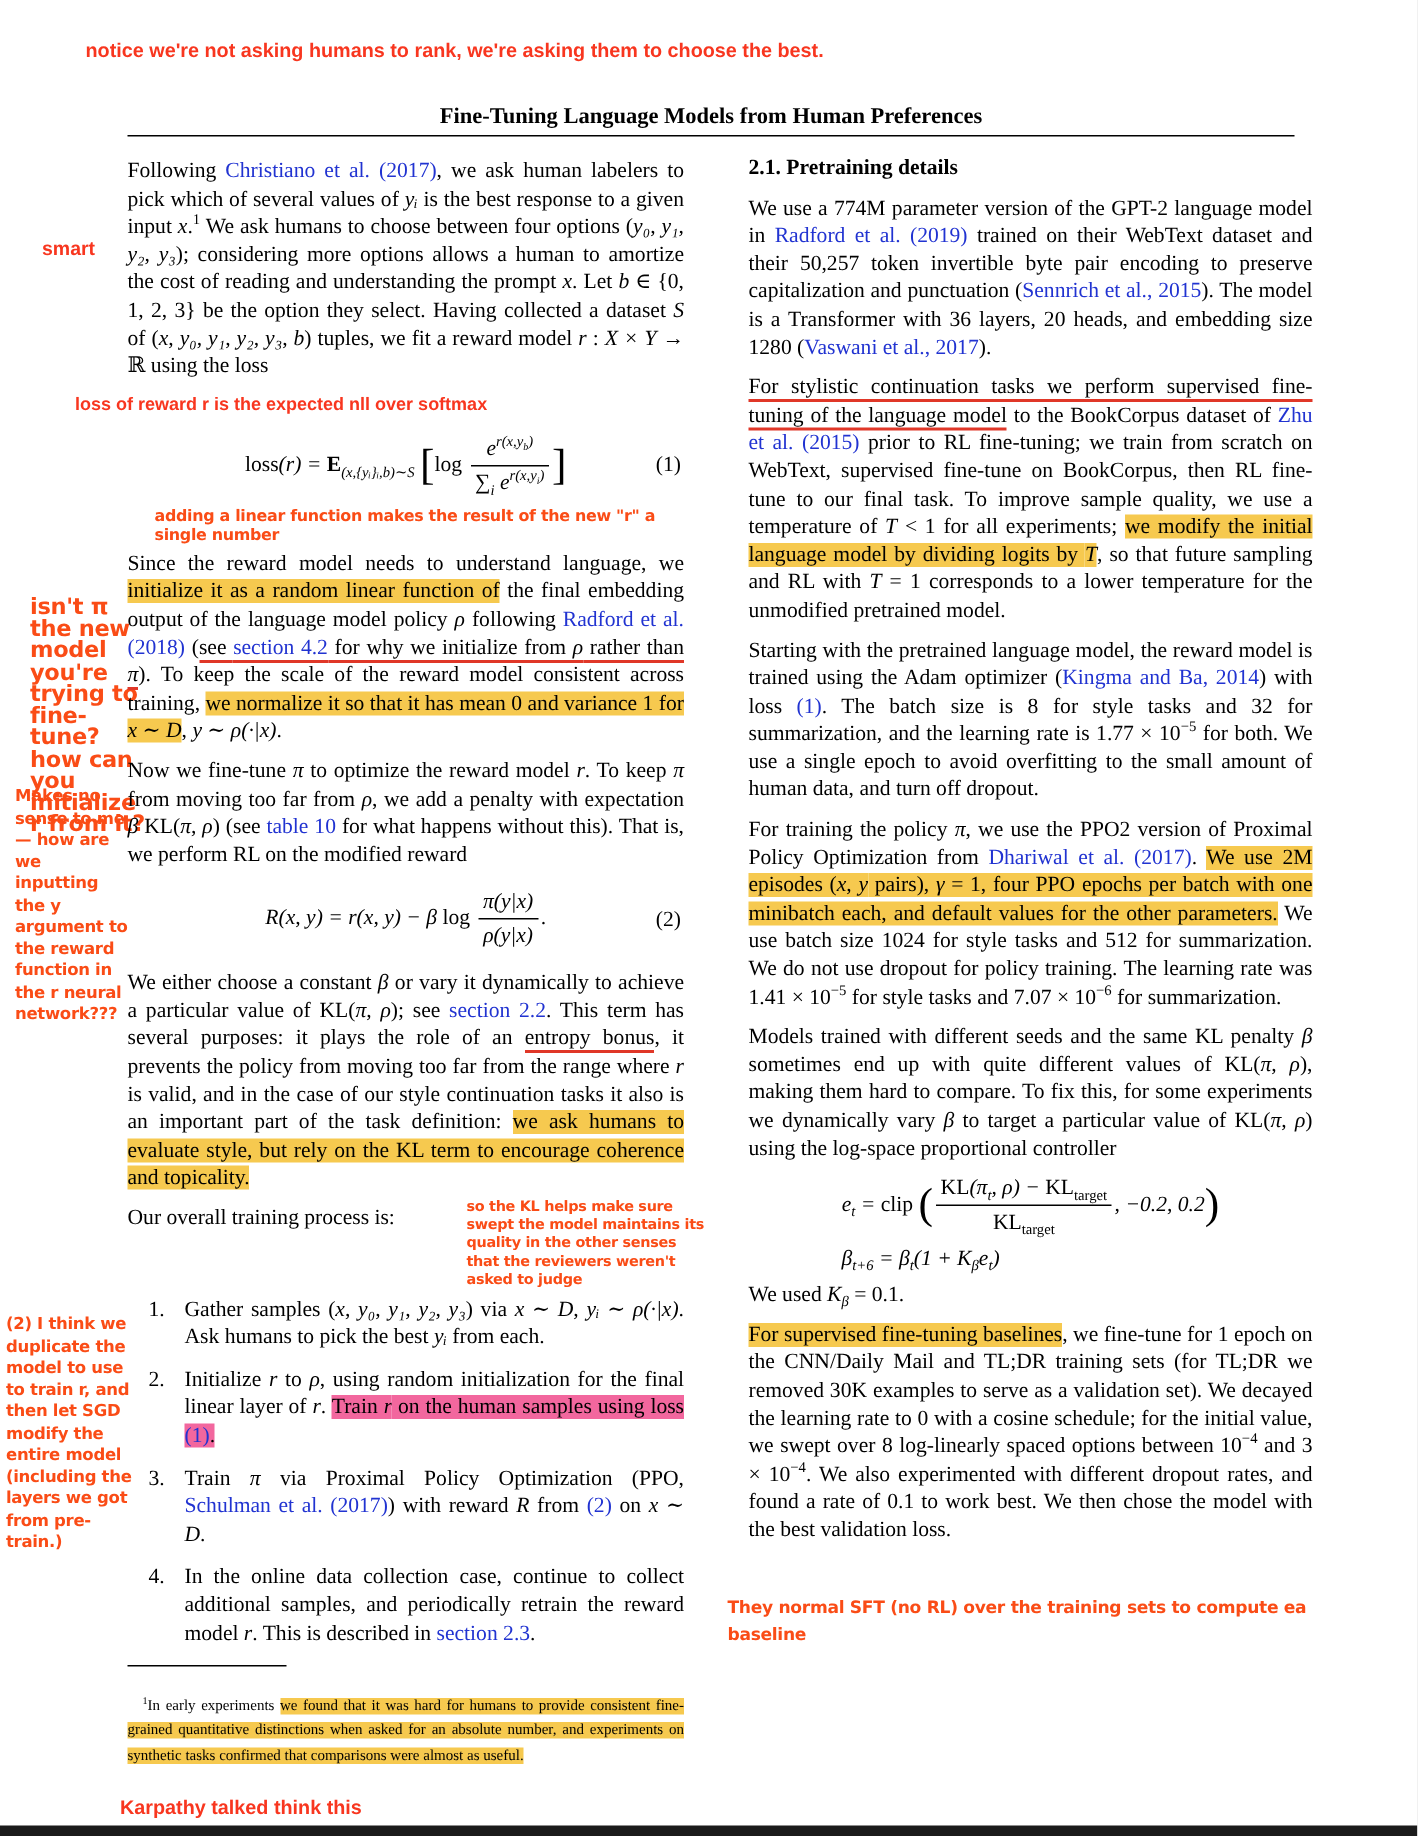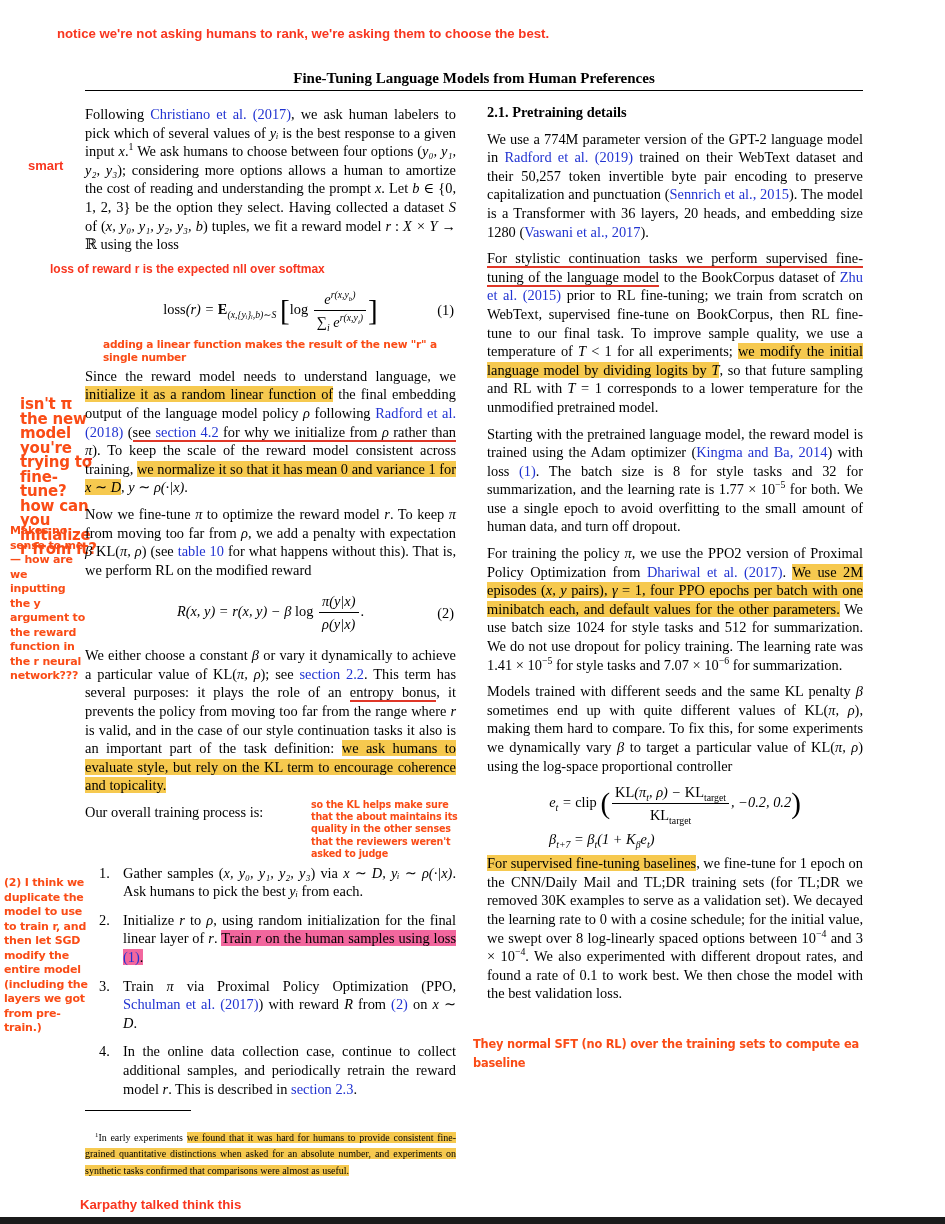--- a/index.html
+++ b/index.html
@@ -3,21 +3,21 @@
 <meta charset="utf-8">
 <style>
   html,body{margin:0;padding:0;background:#e8e8e8;}
   .page{position:relative;width:945px;height:1224px;background:#ffffff;overflow:hidden;
         font-family:"Liberation Serif","DejaVu Serif",serif;font-size:14.4px;color:#000;}
   .paper-title{position:absolute;top:70px;left:85px;width:778px;text-align:center;
         font-weight:bold;font-size:15px;}
   .title-rule{position:absolute;top:90px;left:85px;width:778px;border-top:1.6px solid #000;}
   .col{position:absolute;text-align:justify;line-height:18.6px;}
   .col-left{left:85px;top:105px;width:371px;}
-  .col-right{left:487px;top:103px;width:376px;}
+  .col-right{left:499px;top:103px;width:376px;}
   .para{margin:0 0 8px;}
   .section-heading{font-weight:bold;text-align:left;margin:12px 0 8px;}
   .section-heading.first{margin-top:0;}
   
   .equation{position:relative;text-align:center;margin:13px 0;font-style:italic;line-height:1.25;}
   .equation.tight{margin:6px 0;}
   .equation.lefty{text-align:left;padding-left:62px;}
   .eq-no{position:absolute;right:2px;top:50%;transform:translateY(-50%);font-style:normal;}
   sub,sup{font-size:68%;line-height:0;}
   
@@ -89,21 +89,21 @@
 
     <div class="equation">
       <span><span>R(x, y) = r(x, y) − β </span><span class="sg-rm">log </span><span class="sg-frac"><span class="sg-num"><span>π(y|x)</span></span><span class="sg-den"><span>ρ(y|x)</span></span></span><span class="sg-rm">.</span></span>
       <span class="eq-no">(2)</span>
     </div>
 
     <div class="para"><span>We either choose a constant </span><span class="sg-it">β</span><span> or vary it dynamically to achieve a particular value of KL(</span><span class="sg-it">π, ρ</span><span>); see </span><span class="sg-link">section 2.2</span><span>. This term has several purposes: it plays the role of an </span><span class="sg-redline">entropy bonus</span><span>, it prevents the policy from moving too far from the range where </span><span class="sg-it">r</span><span> is valid, and in the case of our style continuation tasks it also is an important part of the task definition: </span><span class="sg-hl">we ask humans to evaluate style, but rely on the KL term to encourage coherence and topicality.</span></div>
 
     <div class="p5wrap">
       <div><span>Our overall training process is:</span></div>
-      <div class="note-hand note-kl">so the KL helps make sure that the about maintains its quality in the other senses that the reviewers weren't asked to judge</div>
+      <div class="note-hand note-kl">so the KL helps make sure swept the model maintains its quality in the other senses that the reviewers weren't asked to judge</div>
     </div>
 
     <div class="list-item">
       <span class="list-no">1.</span>
       <span class="list-body"><span>Gather samples (</span><span class="sg-it">x, y₀, y₁, y₂, y₃</span><span>) via </span><span class="sg-it">x ∼ D, yᵢ ∼ ρ(·|x)</span><span>. Ask humans to pick the best </span><span class="sg-it">yᵢ</span><span> from each.</span></span>
     </div>
     <div class="list-item">
       <span class="list-no">2.</span>
       <span class="list-body"><span>Initialize </span><span class="sg-it">r</span><span> to </span><span class="sg-it">ρ</span><span>, using random initialization for the final linear layer of </span><span class="sg-it">r</span><span>. </span><span class="sg-hlpink">Train </span><span class="sg-it sg-hlpink">r</span><span class="sg-hlpink"> on the human samples using loss </span><span class="sg-link sg-hlpink">(1)</span><span class="sg-hlpink">.</span></span>
     </div>
@@ -128,22 +128,23 @@
     <div class="para"><span class="sg-redline">For stylistic continuation tasks we perform supervised fine-tuning of the language model</span><span> to the BookCorpus dataset of </span><span class="sg-link">Zhu et al. (2015)</span><span> prior to RL fine-tuning; we train from scratch on WebText, supervised fine-tune on BookCorpus, then RL fine-tune to our final task. To improve sample quality, we use a temperature of </span><span class="sg-it">T</span><span> &lt; 1 for all experiments; </span><span class="sg-hl">we modify the initial language model by dividing logits by </span><span class="sg-it sg-hl">T</span><span>, so that future sampling and RL with </span><span class="sg-it">T</span><span> = 1 corresponds to a lower temperature for the unmodified pretrained model.</span></div>
 
     <div class="para"><span>Starting with the pretrained language model, the reward model is trained using the Adam optimizer (</span><span class="sg-link">Kingma and Ba, 2014</span><span>) with loss </span><span class="sg-link">(1)</span><span>. The batch size is 8 for style tasks and 32 for summarization, and the learning rate is 1.77 × 10</span><sup>−5</sup><span> for both. We use a single epoch to avoid overfitting to the small amount of human data, and turn off dropout.</span></div>
     <div class="para"><span>For training the policy </span><span class="sg-it">π</span><span>, we use the PPO2 version of Proximal Policy Optimization from </span><span class="sg-link">Dhariwal et al. (2017)</span><span>. </span><span class="sg-hl">We use 2M episodes (</span><span class="sg-it sg-hl">x, y</span><span class="sg-hl"> pairs), </span><span class="sg-it sg-hl">γ</span><span class="sg-hl"> = 1, four PPO epochs per batch with one minibatch each, and default values for the other parameters.</span><span> We use batch size 1024 for style tasks and 512 for summarization. We do not use dropout for policy training. The learning rate was 1.41 × 10</span><sup>−5</sup><span> for style tasks and 7.07 × 10</span><sup>−6</sup><span> for summarization.</span></div>
     <div class="para"><span>Models trained with different seeds and the same KL penalty </span><span class="sg-it">β</span><span> sometimes end up with quite different values of KL(</span><span class="sg-it">π, ρ</span><span>), making them hard to compare. To fix this, for some experiments we dynamically vary </span><span class="sg-it">β</span><span> to target a particular value of KL(</span><span class="sg-it">π, ρ</span><span>) using the log-space proportional controller</span></div>
 
     <div class="equation tight">
       <span><span>e</span><sub>t</sub><span> = </span><span class="sg-rm">clip</span><span> </span><span class="sg-big">(</span><span class="sg-frac"><span class="sg-num"><span class="sg-rm">KL</span><span>(π</span><sub>t</sub><span>, ρ) − </span><span class="sg-rm">KL</span><sub class="sg-rm">target</sub></span><span class="sg-den"><span class="sg-rm">KL</span><sub class="sg-rm">target</sub></span></span><span>, −0.2, 0.2</span><span class="sg-big">)</span></span>
     </div>
     <div class="equation tight lefty">
-      <span><span>β</span><sub>t+7</sub><span> = β</span><sub>t</sub><span>(1 + K</span><sub>β</sub><span>e</span><sub>t</sub><span>)</span></span>
+      <span><span>β</span><sub>t+6</sub><span> = β</span><sub>t</sub><span>(1 + K</span><sub>β</sub><span>e</span><sub>t</sub><span>)</span></span>
     </div>
 
+    <div class="para"><span>We used </span><span class="sg-it">K</span><sub class="sg-it">β</sub><span> = 0.1.</span></div>
     <div class="para"><span class="sg-hl">For supervised fine-tuning baselines</span><span>, we fine-tune for 1 epoch on the CNN/Daily Mail and TL;DR training sets (for TL;DR we removed 30K examples to serve as a validation set). We decayed the learning rate to 0 with a cosine schedule; for the initial value, we swept over 8 log-linearly spaced options between 10</span><sup>−4</sup><span> and 3 × 10</span><sup>−4</sup><span>. We also experimented with different dropout rates, and found a rate of 0.1 to work best. We then chose the model with the best validation loss.</span></div>
 
     <div class="note-hand note-sft">They normal SFT (no RL) over the training sets to compute ea baseline</div>
   </div>
 
   <div class="bottom-bar"></div>
 </div>
 
 </body></html>

